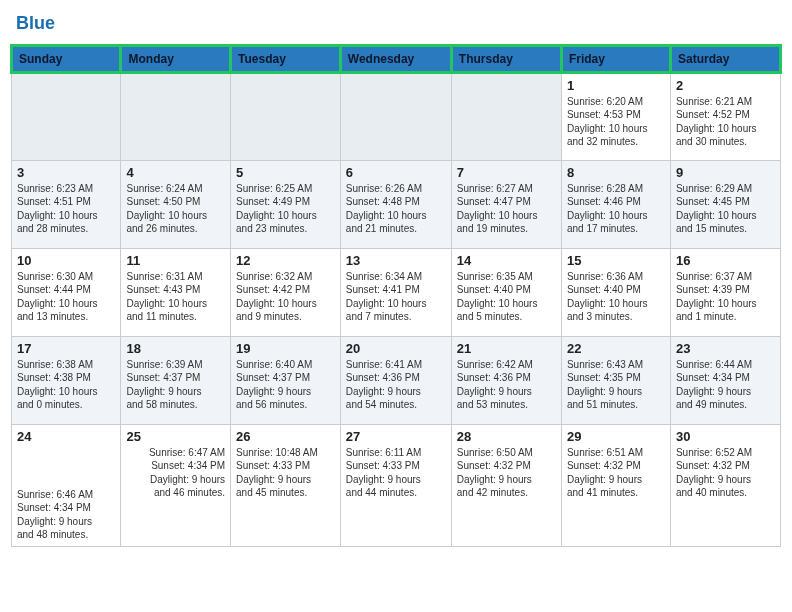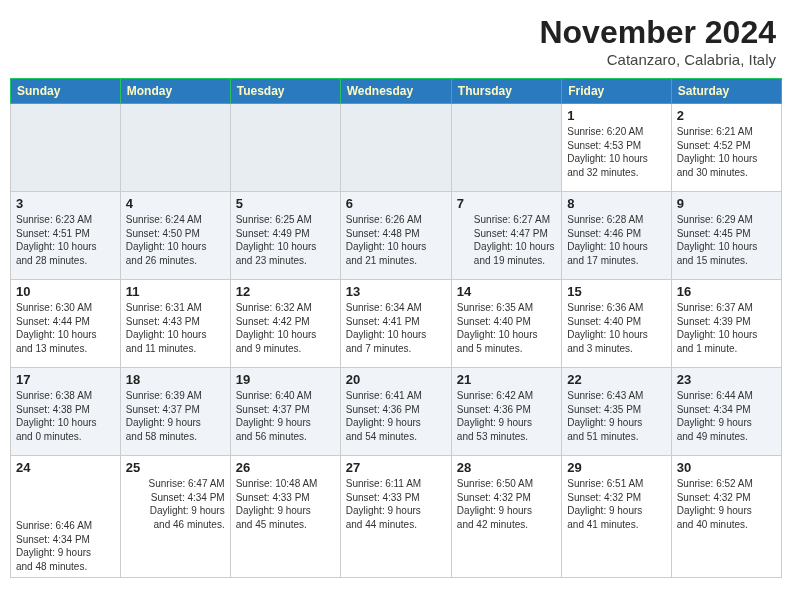--- a/index.html
+++ b/index.html
@@ -45,26 +45,26 @@
       font-size: 15px;
       color: #444;
     }
     .calendar {
       width: 100%;
       border-collapse: collapse;
       font-size: 11px;
     }
     .calendar th {
       background: #2a7abf;
-      color: #fef9c3;
+      color: #0f172a;
       text-align: left;
       padding: 5px 6px;
       font-size: 12px;
       font-weight: bold;
-      border: 1px solid #22c55e;
+      border: 3px solid #22c55e;
     }
     .calendar td {
       border: 1px solid #ccc;
       vertical-align: top;
       padding: 4px 5px;
       width: 113px;
       min-height: 80px;
       height: 88px;
       background: #fff;
     }
@@ -86,25 +86,24 @@
     .empty-cell {
       background: #e8edf2 !important;
     }
   </style>
 </head>
 <body>
 
 <div class="header-area">
   <div class="logo">
     <div>
+      <div class="logo-text">
+        <span class="logo-blue">Blue</span>
+      </div>
     </div>
-  </div>
-  <div class="title-area">
-    <div class="month-title">November 2024</div>
-    <div class="subtitle">Catanzaro, Calabria, Italy</div>
   </div>
 </div>
 
 <table class="calendar">
   <thead>
     <tr>
     <th>Sunday</th>
         <th>Monday</th>
         <th>Tuesday</th>
         <th>Wednesday</th>
@@ -159,21 +158,21 @@
         </td>
         <td>
           <span class="day-num">6</span>
           <div class="day-info" style="white-space: pre-line;">Sunrise: 6:26 AM
 Sunset: 4:48 PM
 Daylight: 10 hours
 and 21 minutes.</div>
         </td>
         <td>
           <span class="day-num">7</span>
-          <div class="day-info" style="white-space: pre-line; margin-left: 17px;">Sunrise: 6:27 AM
+          <div class="day-info" style="white-space: pre-line;">Sunrise: 6:27 AM
 Sunset: 4:47 PM
 Daylight: 10 hours
 and 19 minutes.</div>
         </td>
         <td>
           <span class="day-num">8</span>
           <div class="day-info" style="white-space: pre-line;">Sunrise: 6:28 AM
 Sunset: 4:46 PM
 Daylight: 10 hours
 and 17 minutes.</div>

